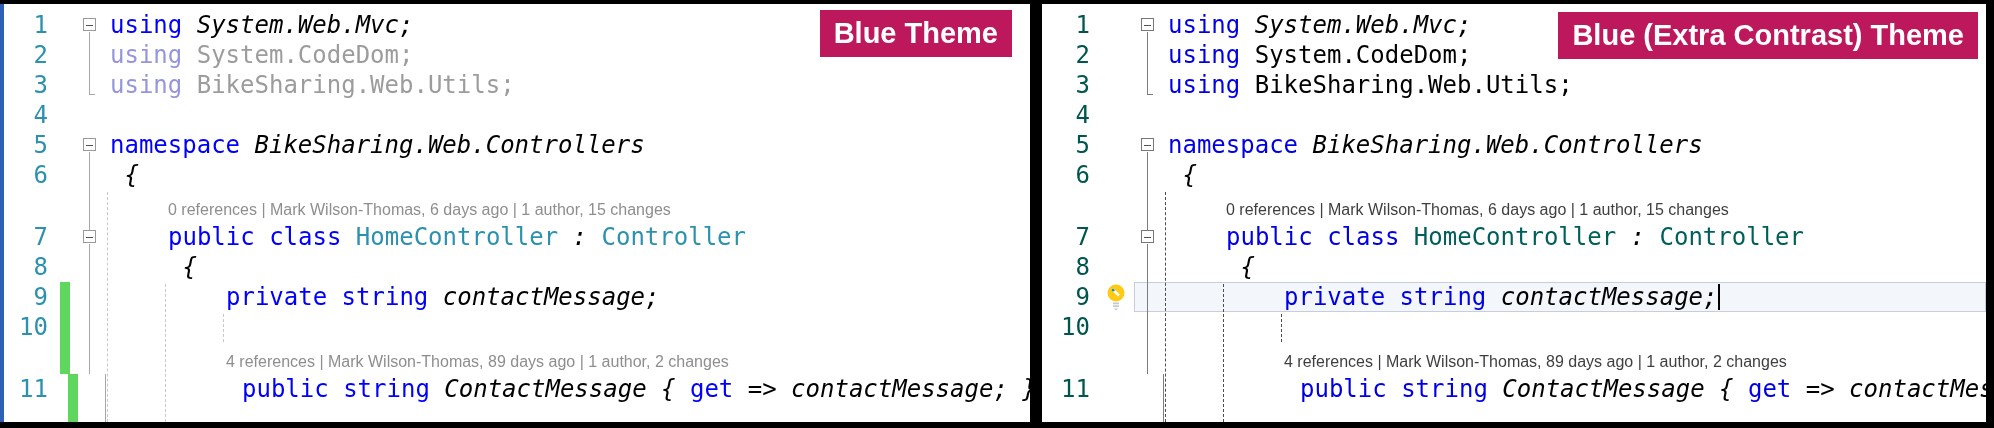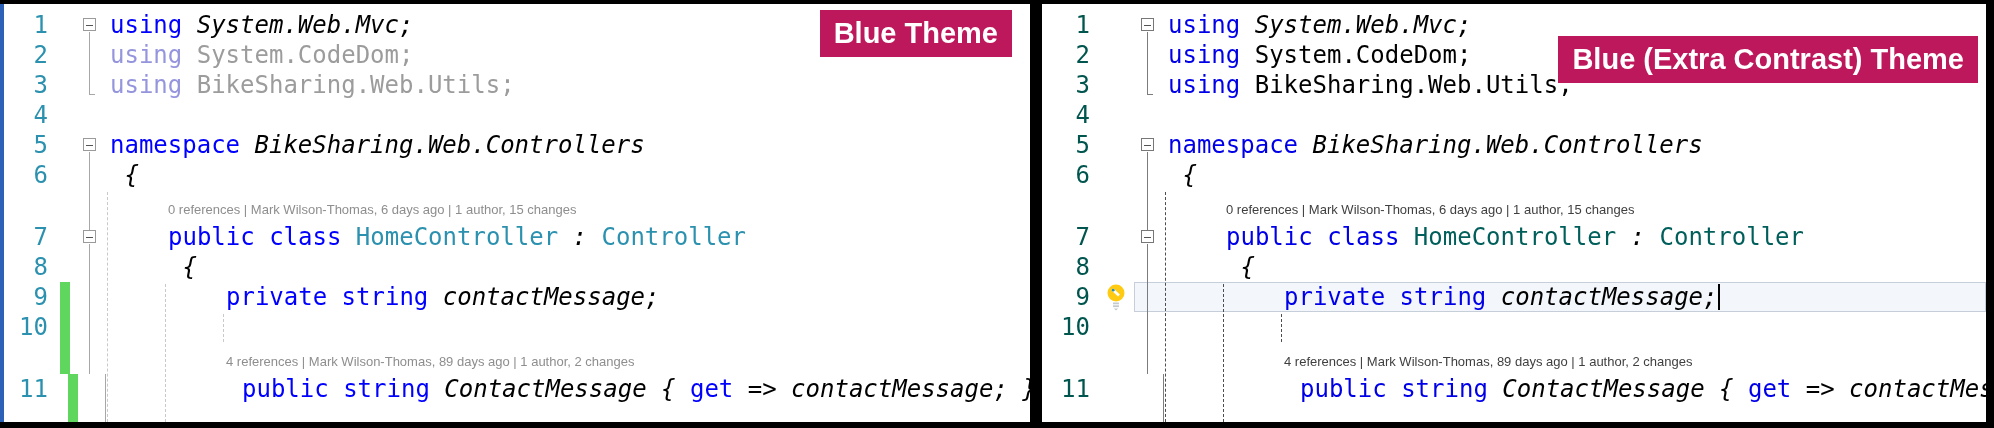--- a/index.html
+++ b/index.html
@@ -38,38 +38,38 @@
   .fl-box::after{display:block;top:22px;bottom:0;}
   .fl-boxmid::before{display:block;top:0;height:8px;}
   .fl-boxmid::after{display:block;top:22px;bottom:0;}
   .fl-end::before{display:block;top:0;height:24px;}
   .fl-end::after{display:block;top:24px;height:1px;width:6px;background:var(--fold-line,#A7A7A7);}
   .foldbox{position:relative;z-index:6;width:13px;height:13px;margin-top:8px;border:1px solid #9A9A9A;background:#fff;box-sizing:border-box;}
   .panel-extra .foldbox{border-color:#777;}
   .foldbox::before{content:"";position:absolute;left:2px;right:2px;top:50%;height:1px;background:#555;}
 
   .codeline{flex:1;min-width:0;white-space:pre;overflow:hidden;font-size:24px;line-height:30px;color:var(--text,#000);}
-  .lensrow .codeline{font-family:"Liberation Sans",sans-serif;font-size:13px;line-height:16px;
+  .lensrow .codeline{font-family:"Liberation Sans",sans-serif;font-size:16px;line-height:16px;
           color:var(--codelens,#8E8E8E);display:flex;align-items:flex-end;padding-bottom:4px;}
 
   .tok-kw{color:var(--keyword,#0000FE);}
   .tok-typ{color:var(--type-name,#2B91AF);}
   .tok-txt{color:var(--text,#000);font-style:italic;}
   .tok-ukw{color:var(--unused-keyword,var(--keyword,#0000FE));}
   .tok-utxt{color:var(--unused-text,var(--text,#000));}
 
   .caret{display:none;}
   .panel-extra .caret{display:inline-block;width:2px;height:26px;background:var(--caret,#000);vertical-align:-5px;}
 
   .guide{position:absolute;width:0;border-left:1px dashed var(--indent-guide,#C9C9C9);z-index:5;}
 
   .badge{position:absolute;z-index:10;background:#be185d;color:#fff;font-family:"Liberation Sans",sans-serif;
          font-weight:700;font-size:29px;line-height:1;padding:9px 14px;}
   .panel-blue .badge{top:6px;right:18px;}
-  .panel-extra .badge{top:8px;right:8px;margin-top:24px;}
+  .panel-extra .badge{top:8px;right:8px;}
 
   .divider{position:absolute;left:1030px;top:0;width:12px;height:428px;background:#000;}
 </style>
 </head>
 <body>
 
 <div class="stage">
 
   <section class="panel panel-blue" style="--window-border: #2D61B8; --line-number: #2B91AF; --keyword: #0000FE; --type-name: #2B91AF; --text: #000000; --unused-keyword: #9595DE; --unused-text: #9C9C9C; --codelens: #8E8E8E; --change-bar: #5FD75F; --fold-line: #A7A7A7; --indent-guide: #C9C9C9; --caret: #000000;">
     <div class="leftstrip"></div>

